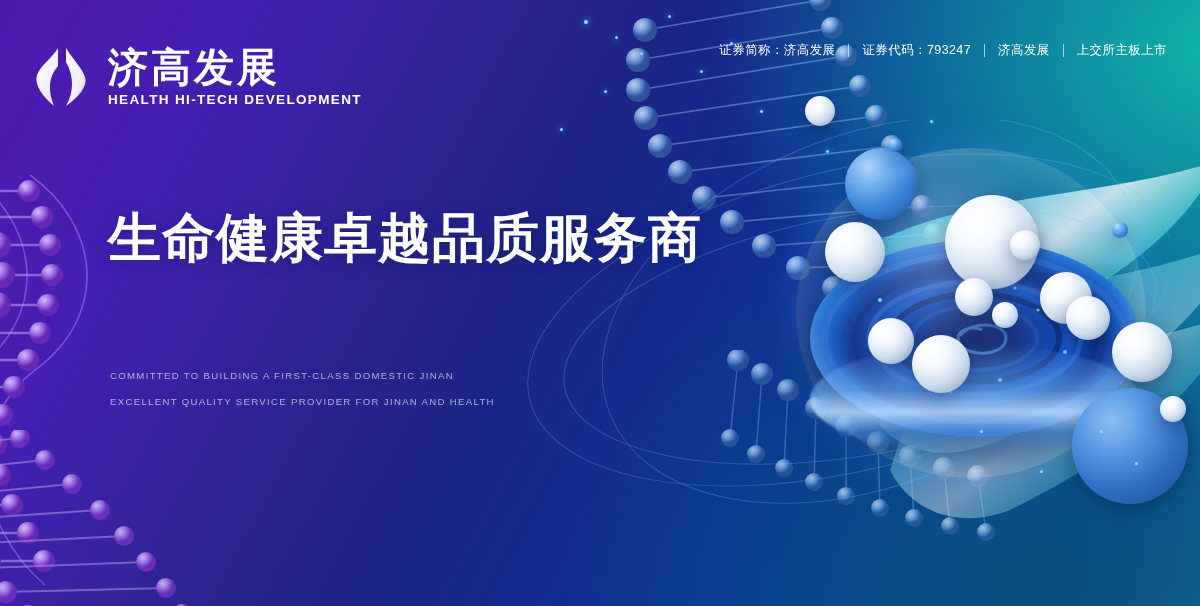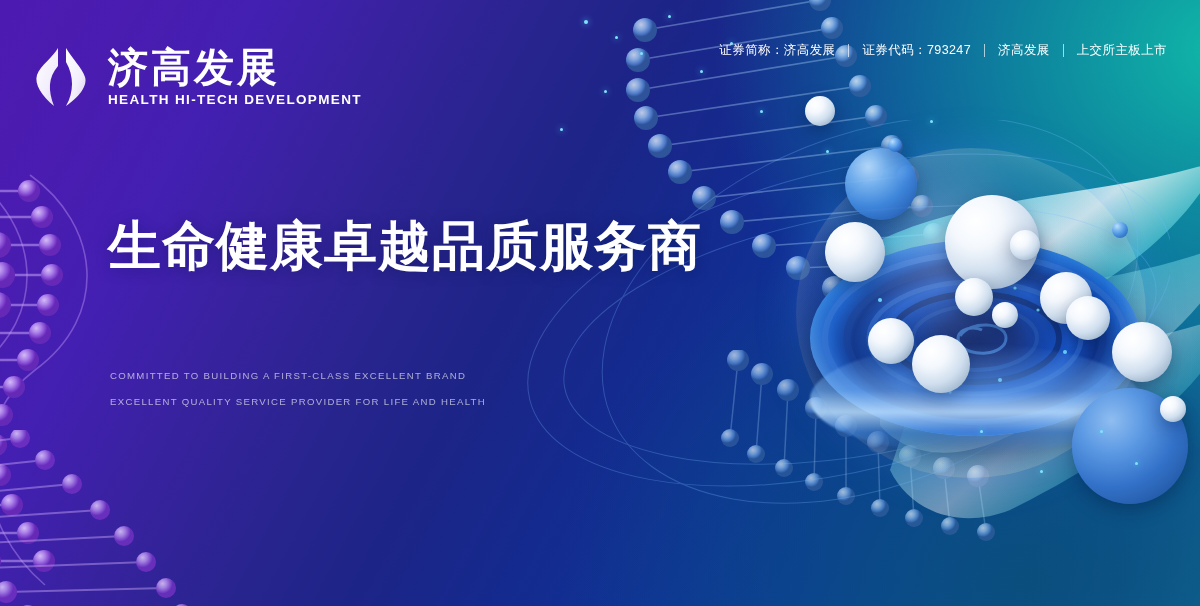--- a/index.html
+++ b/index.html
@@ -92,21 +92,20 @@
 
   
   .headline{ position:absolute; left:108px; top:208px; }
   .h-line1{
     font-size:51px; font-weight:300; color:#ffffff; letter-spacing:0px; line-height:1.12;
     font-family:"DejaVu Sans","Liberation Sans",sans-serif;
     text-shadow:0 2px 12px rgba(10,20,80,.35);
   }
   .h-line2{
     font-size:53px; font-weight:700; color:#ffffff; letter-spacing:1px; line-height:1.14;
-    margin-top:8px;
     font-family:"Liberation Sans","DejaVu Sans",sans-serif;
     text-shadow:0 2px 14px rgba(10,20,80,.4);
   }
   .sub{ position:absolute; left:110px; top:371px; }
   .sub-line{
     font-size:9.6px; color:rgba(255,255,255,.62); letter-spacing:1.32px;
     line-height:1; margin-bottom:16px; white-space:nowrap;
     font-family:"Liberation Sans","DejaVu Sans",sans-serif;
   }
 </style>
@@ -431,17 +430,17 @@
     <span class="seg">济高发展</span>
     <span class="divider"></span>
     <span class="seg">上交所主板上市</span>
   </div>
 
   <div class="headline">
     <div class="h-line2">生命健康卓越品质服务商</div>
   </div>
 
   <div class="sub">
-    <div class="sub-line">COMMITTED TO BUILDING A FIRST-CLASS EXCELLENT BRAND</div>
-    <div class="sub-line">EXCELLENT QUALITY SERVICE PROVIDER FOR LIFE AND HEALTH</div>
+    <div class="sub-line">COMMITTED TO BUILDING A FIRST-CLASS DOMESTIC JINAN</div>
+    <div class="sub-line">EXCELLENT QUALITY SERVICE PROVIDER FOR JINAN AND HEALTH</div>
   </div>
 
 </div>
 
 </body></html>

